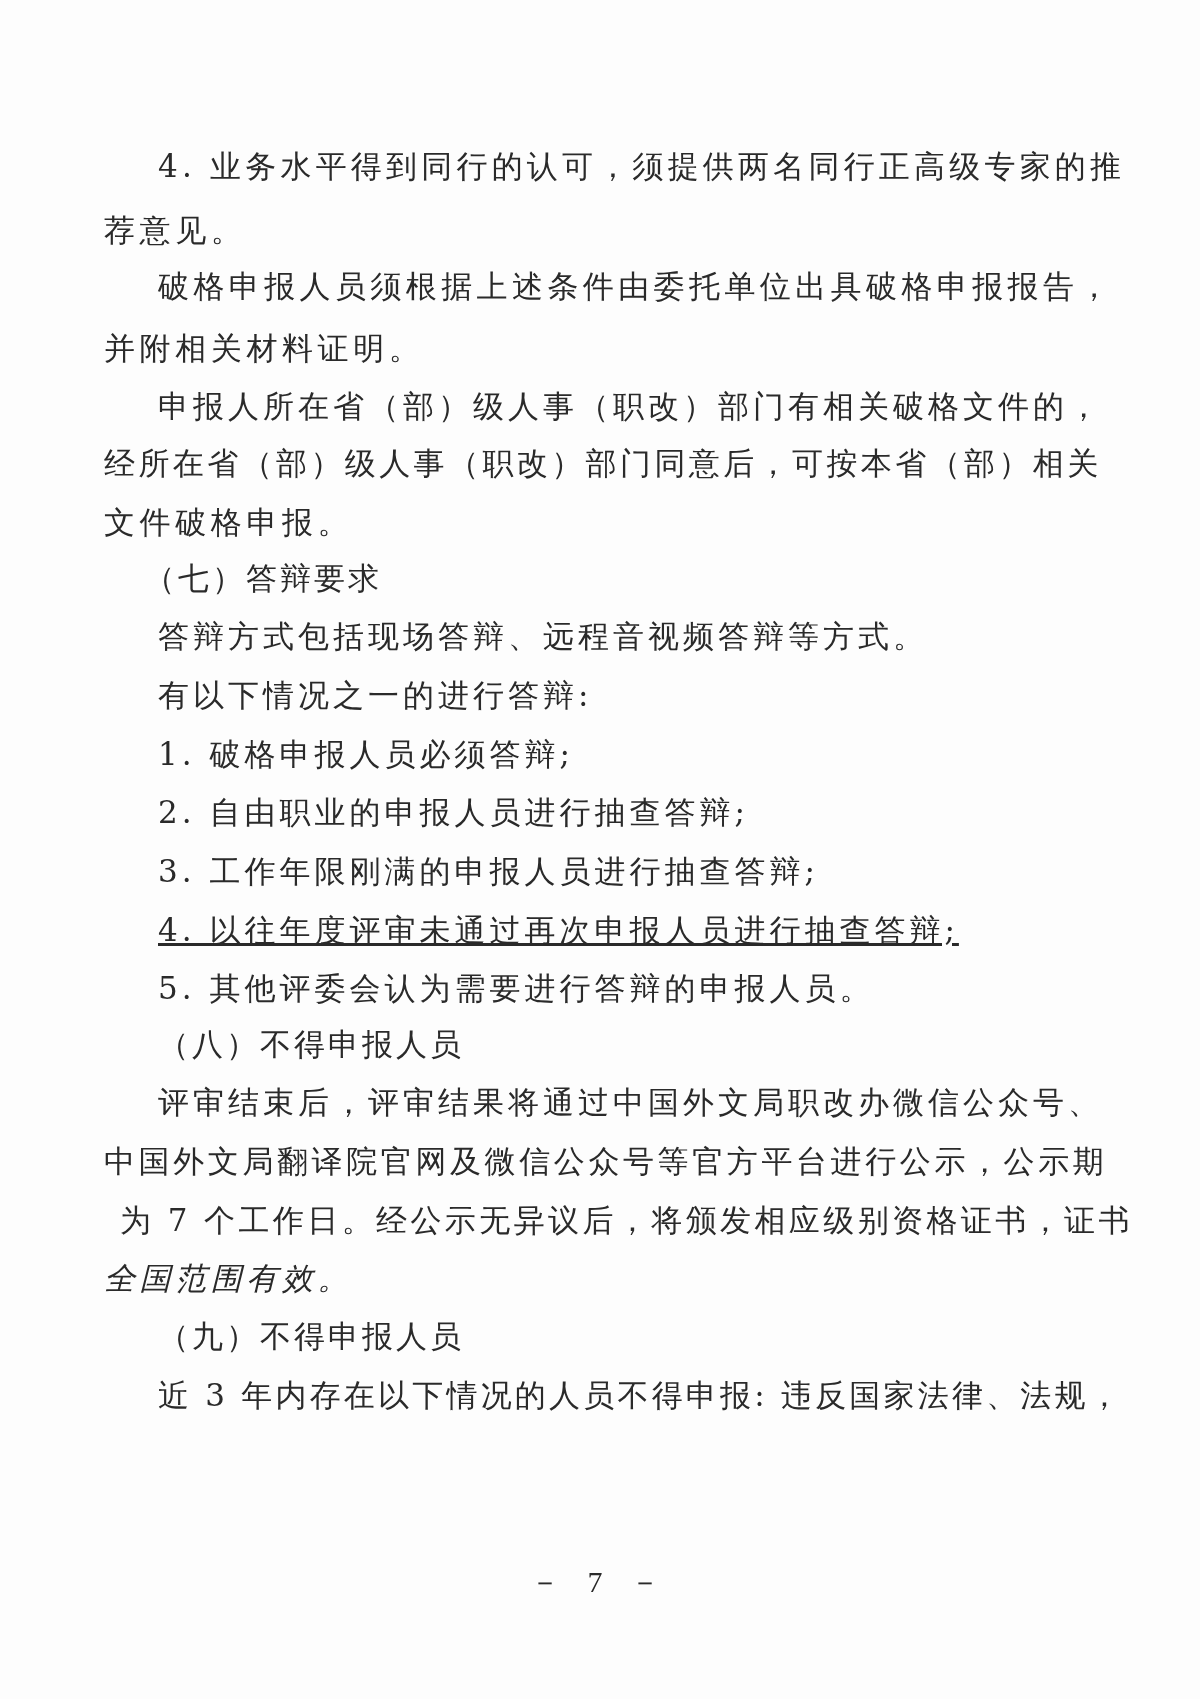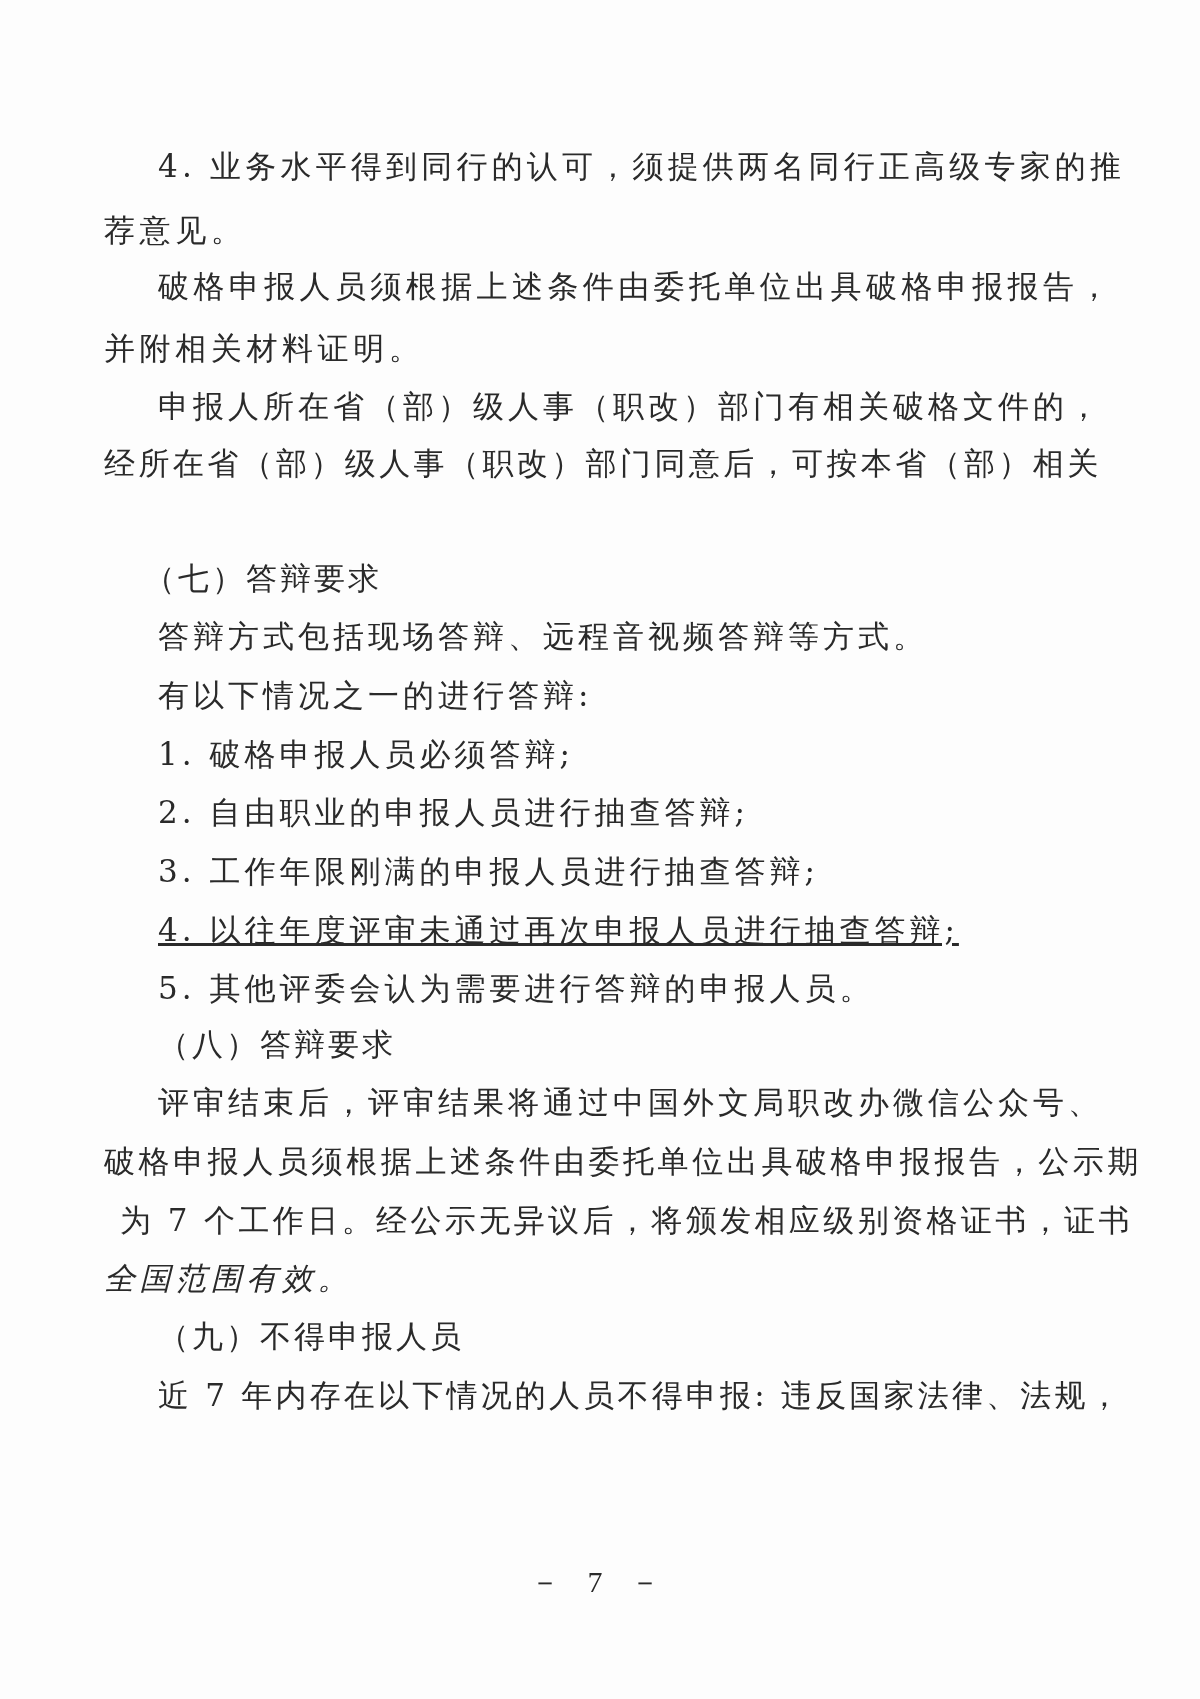--- a/index.html
+++ b/index.html
@@ -32,30 +32,31 @@
 </head>
 <body>
 
 <div class="page">
   <div class="line" style="left:158px; top:146px; letter-spacing:4.2px;">4. 业务水平得到同行的认可，须提供两名同行正高级专家的推</div>
   <div class="line" style="left:104px; top:210px;">荐意见。</div>
   <div class="line" style="left:158px; top:266px; letter-spacing:4.4px;">破格申报人员须根据上述条件由委托单位出具破格申报报告，</div>
   <div class="line" style="left:104px; top:328px;">并附相关材料证明。</div>
   <div class="line" style="left:158px; top:386px; letter-spacing:4.0px;">申报人所在省（部）级人事（职改）部门有相关破格文件的，</div>
   <div class="line" style="left:104px; top:443px; letter-spacing:3.4px;">经所在省（部）级人事（职改）部门同意后，可按本省（部）相关</div>
+  <div class="line" style="left:104px; top:502px;">文件破格申报。</div>
   <div class="line heading" style="left:144px; top:558px;">（七）答辩要求</div>
   <div class="line" style="left:158px; top:616px; letter-spacing:4.0px;">答辩方式包括现场答辩、远程音视频答辩等方式。</div>
   <div class="line" style="left:158px; top:675px; letter-spacing:4.0px;">有以下情况之一的进行答辩:</div>
   <div class="line" style="left:158px; top:734px; letter-spacing:4.0px;">1. 破格申报人员必须答辩;</div>
   <div class="line" style="left:158px; top:792px; letter-spacing:4.0px;">2. 自由职业的申报人员进行抽查答辩;</div>
   <div class="line" style="left:158px; top:851px; letter-spacing:4.0px;">3. 工作年限刚满的申报人员进行抽查答辩;</div>
   <div class="line" style="left:158px; top:910px; letter-spacing:4.0px;text-decoration:underline;">4. 以往年度评审未通过再次申报人员进行抽查答辩;</div>
   <div class="line" style="left:158px; top:968px; letter-spacing:4.0px;">5. 其他评委会认为需要进行答辩的申报人员。</div>
-  <div class="line heading" style="left:158px; top:1024px;">（八）答辩要求</div>
+  <div class="line heading" style="left:158px; top:1024px;">（八）不得申报人员</div>
   <div class="line" style="left:158px; top:1082px; letter-spacing:4.0px;">评审结束后，评审结果将通过中国外文局职改办微信公众号、</div>
-  <div class="line" style="left:104px; top:1141px; letter-spacing:3.6px;">破格申报人员须根据上述条件由委托单位出具破格申报报告，公示期</div>
+  <div class="line" style="left:104px; top:1141px; letter-spacing:3.6px;">中国外文局翻译院官网及微信公众号等官方平台进行公示，公示期</div>
   <div class="line" style="left:120px; top:1200px; letter-spacing:3.4px;">为 7 个工作日。经公示无异议后，将颁发相应级别资格证书，证书</div>
   <div class="line" style="left:104px; top:1258px;font-style:italic;">全国范围有效。</div>
   <div class="line heading" style="left:158px; top:1316px;">（九）不得申报人员</div>
-  <div class="line" style="left:158px; top:1375px; letter-spacing:3.2px;">近 7 年内存在以下情况的人员不得申报: 违反国家法律、法规，</div>
+  <div class="line" style="left:158px; top:1375px; letter-spacing:3.2px;">近 3 年内存在以下情况的人员不得申报: 违反国家法律、法规，</div>
 
   <div class="footer">－ 7 －</div>
 </div>
 
 </body></html>

